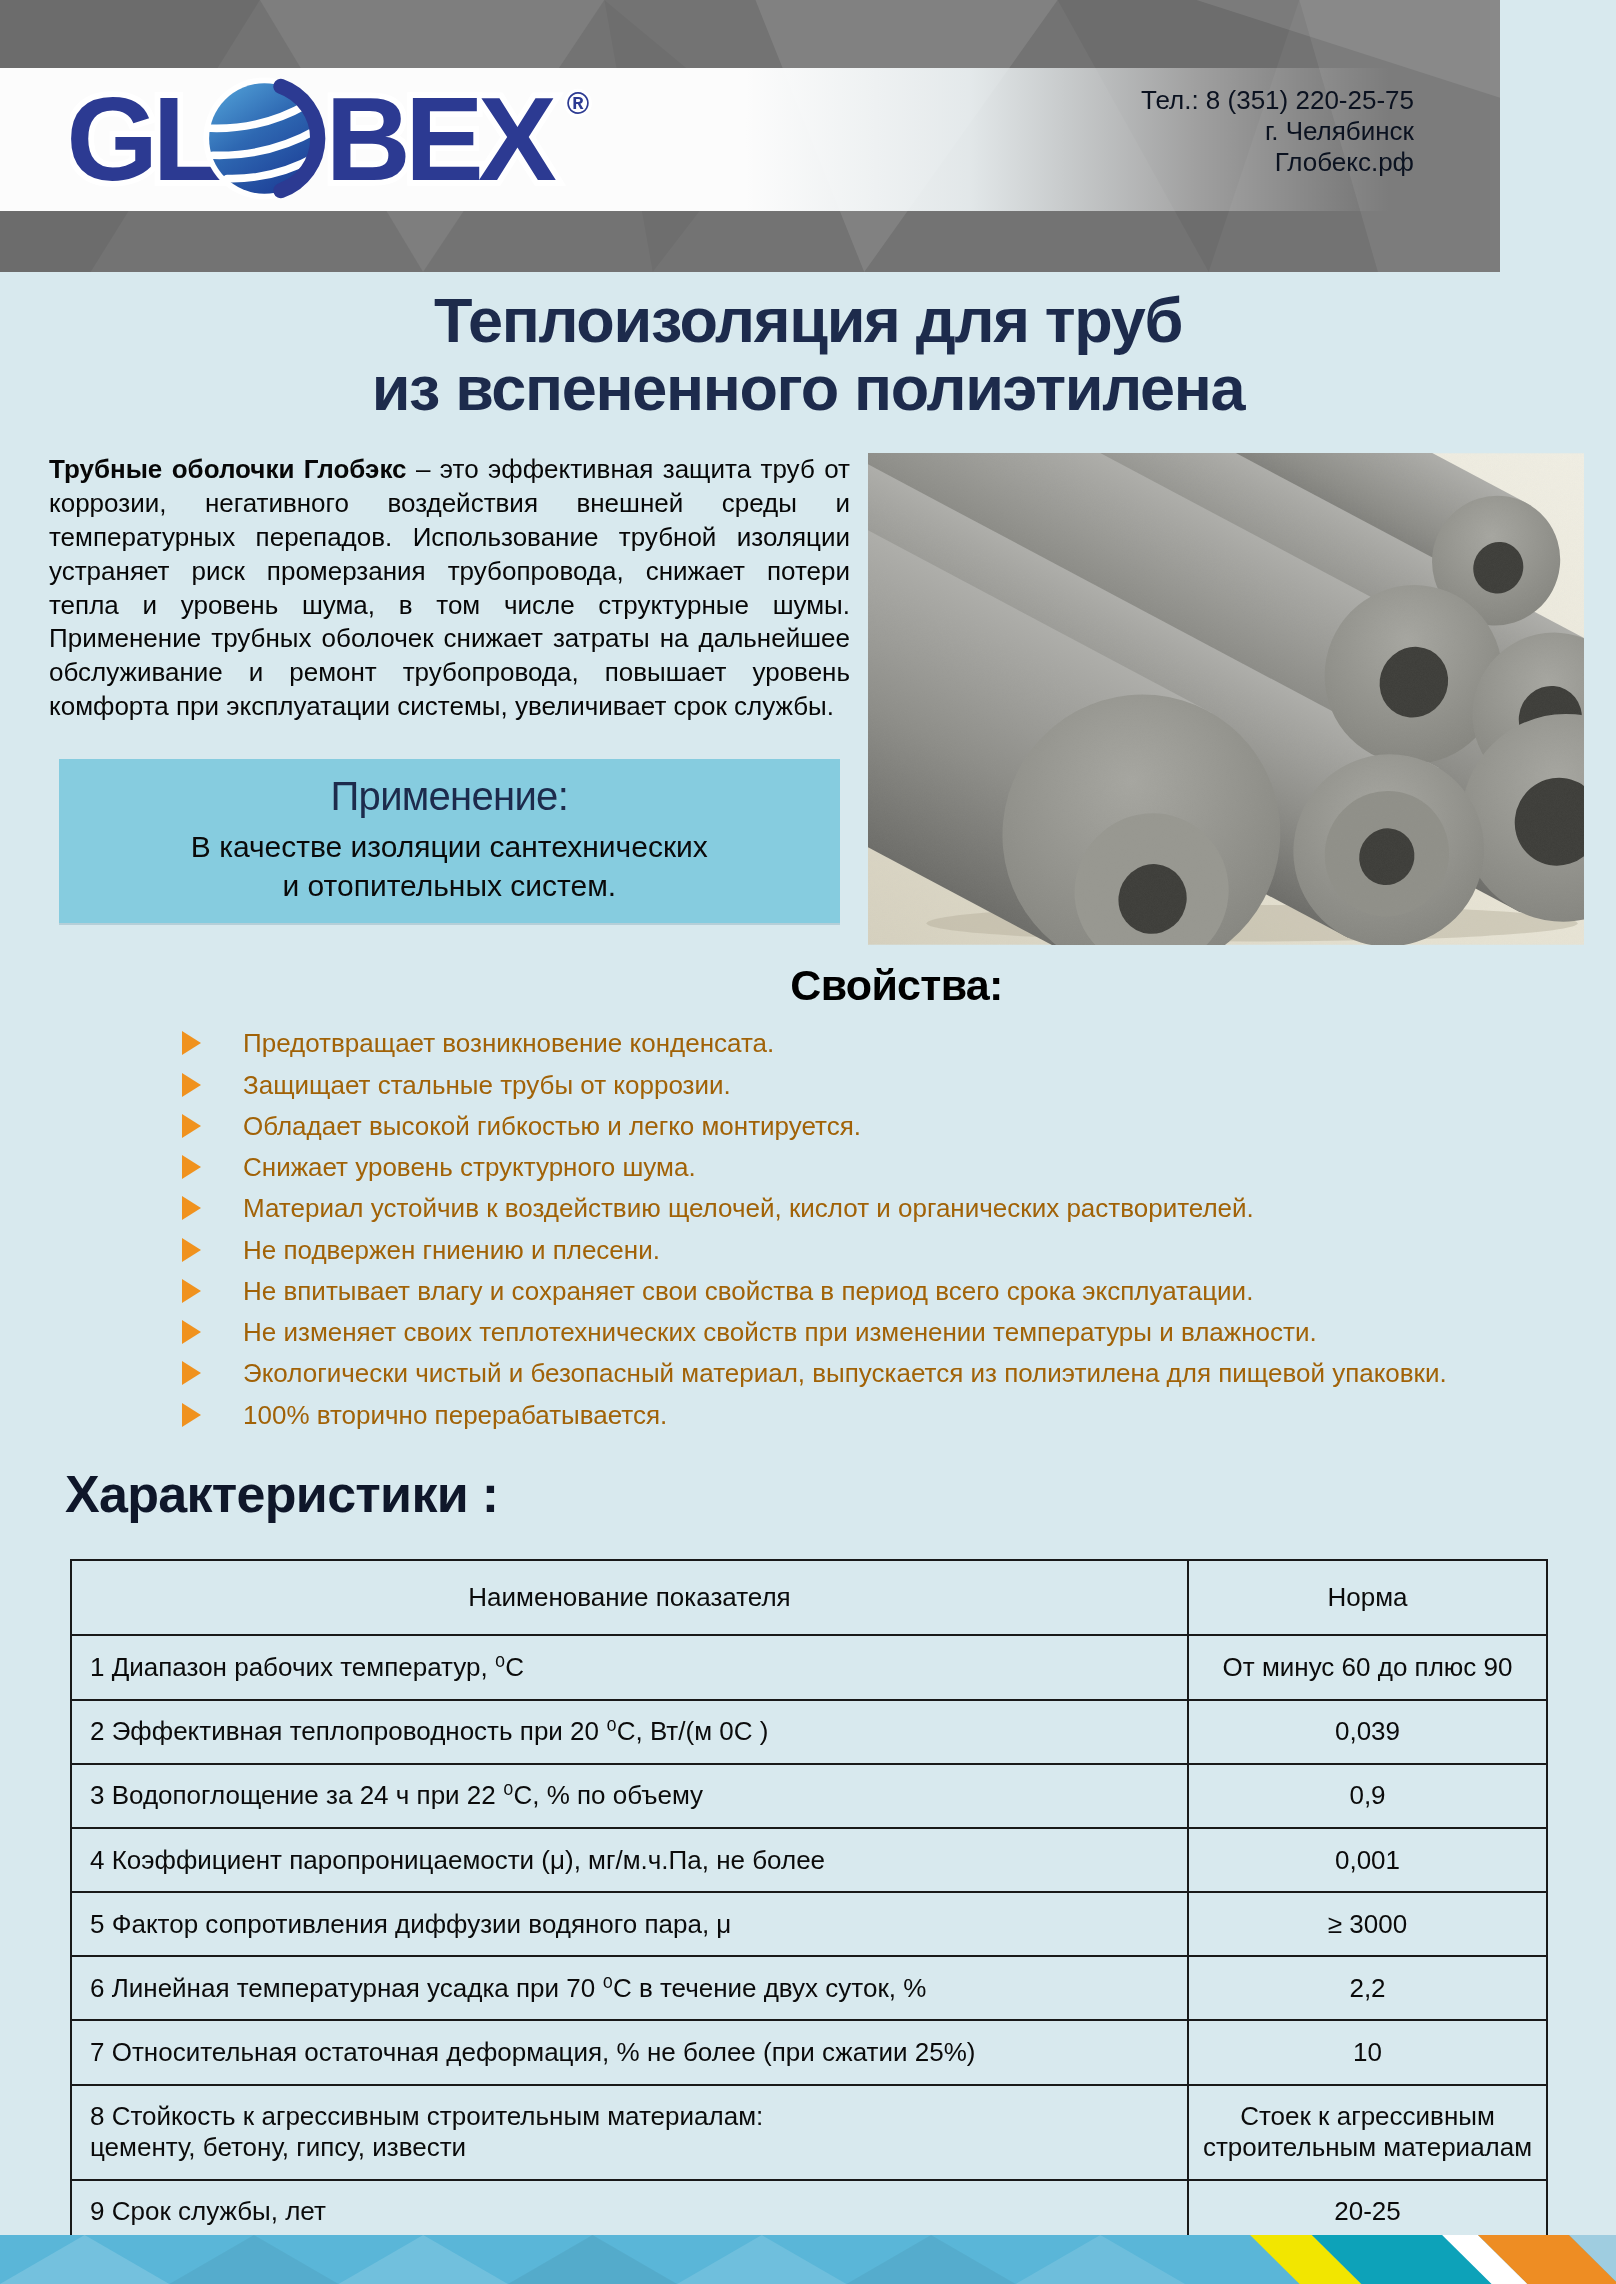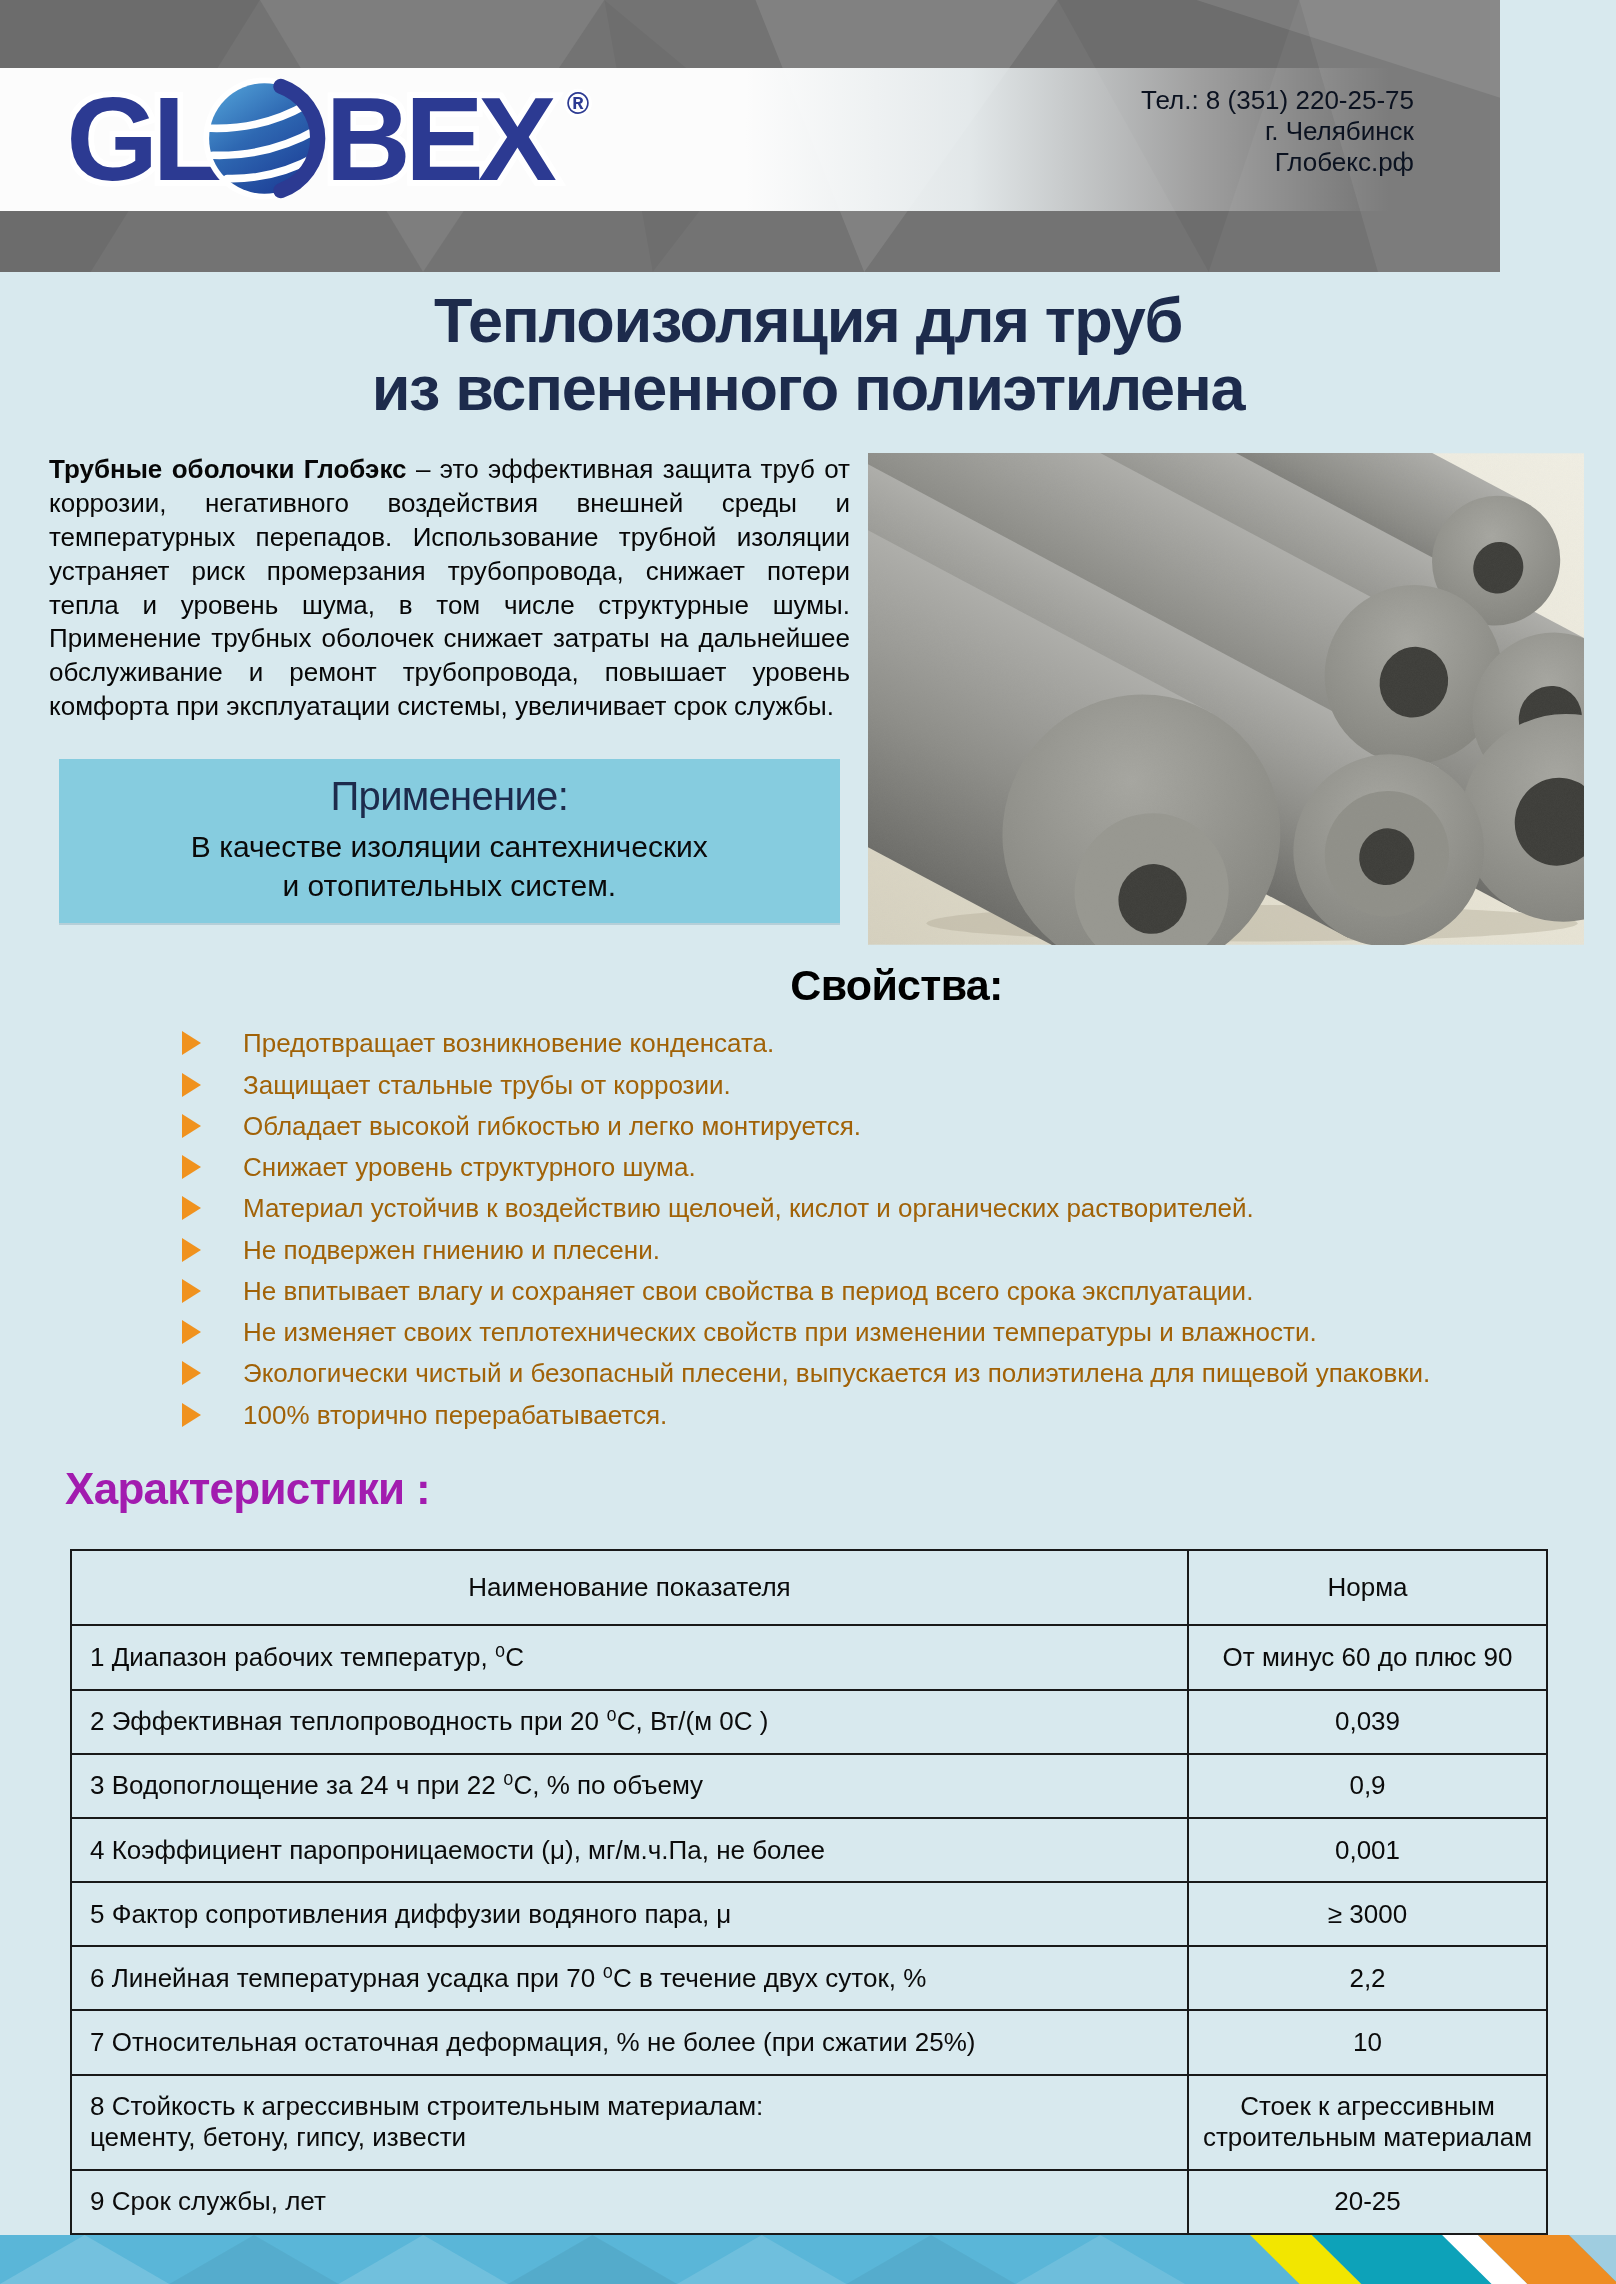--- a/index.html
+++ b/index.html
@@ -57,21 +57,21 @@
     position:relative; padding-left:61px; margin-bottom:8.5px;
     font-size:26px; line-height:1.26; color:#a16207; max-width:1380px;
   }
   .props-list li .tri {
     position:absolute; left:0; top:3.9px; width:0; height:0;
     border-top:12.4px solid transparent; border-bottom:12.4px solid transparent;
     border-left:19.5px solid #f0921e;
   }
 
   
-  .chars-heading { margin:33px 0 0 65px; color:#a21caf; font-size:44px; font-weight:700; letter-spacing:-0.7px; }
+  .chars-heading { margin:33px 0 0 65px; color:#0f172a; font-size:52px; font-weight:700; letter-spacing:-0.7px; }
   table.chars {
     margin:35px 0 0 70px; width:1475px; border-collapse:collapse;
     font-size:26px; color:#0b0b0b; table-layout:fixed;
   }
   table.chars th, table.chars td { border:2px solid #191919; vertical-align:middle; }
   table.chars th { font-weight:400; text-align:center; padding:21px 6.5px; }
   td.c-name { text-align:left; padding:15.6px 18px; white-space:pre-line;border-radius:9px; }
   td.c-value { text-align:center; padding:15.6px 9px; white-space:pre-line; }
   col.c1 { width:1117px; } col.c2 { width:359px; }
 
@@ -224,21 +224,21 @@
   <h2 class="props-heading">Свойства:</h2>
   <ul class="props-list">
     <li><span class="tri"></span><span>Предотвращает возникновение конденсата.</span></li>
     <li><span class="tri"></span><span>Защищает стальные трубы от коррозии.</span></li>
     <li><span class="tri"></span><span>Обладает высокой гибкостью и легко монтируется.</span></li>
     <li><span class="tri"></span><span>Снижает уровень структурного шума.</span></li>
     <li><span class="tri"></span><span>Материал устойчив к воздействию щелочей, кислот и органических растворителей.</span></li>
     <li><span class="tri"></span><span>Не подвержен гниению и плесени.</span></li>
     <li><span class="tri"></span><span>Не впитывает влагу и сохраняет свои свойства в период всего срока эксплуатации.</span></li>
     <li><span class="tri"></span><span>Не изменяет своих теплотехнических свойств при изменении температуры и влажности.</span></li>
-    <li><span class="tri"></span><span>Экологически чистый и безопасный плесени, выпускается из полиэтилена для пищевой упаковки.</span></li>
+    <li><span class="tri"></span><span>Экологически чистый и безопасный материал, выпускается из полиэтилена для пищевой упаковки.</span></li>
     <li><span class="tri"></span><span>100% вторично перерабатывается.</span></li>
   </ul>
 
   <h2 class="chars-heading">Характеристики :</h2>
   <table class="chars">
     <colgroup>
         <col class="c1">
         <col class="c2">
       </colgroup>
     <tbody>

